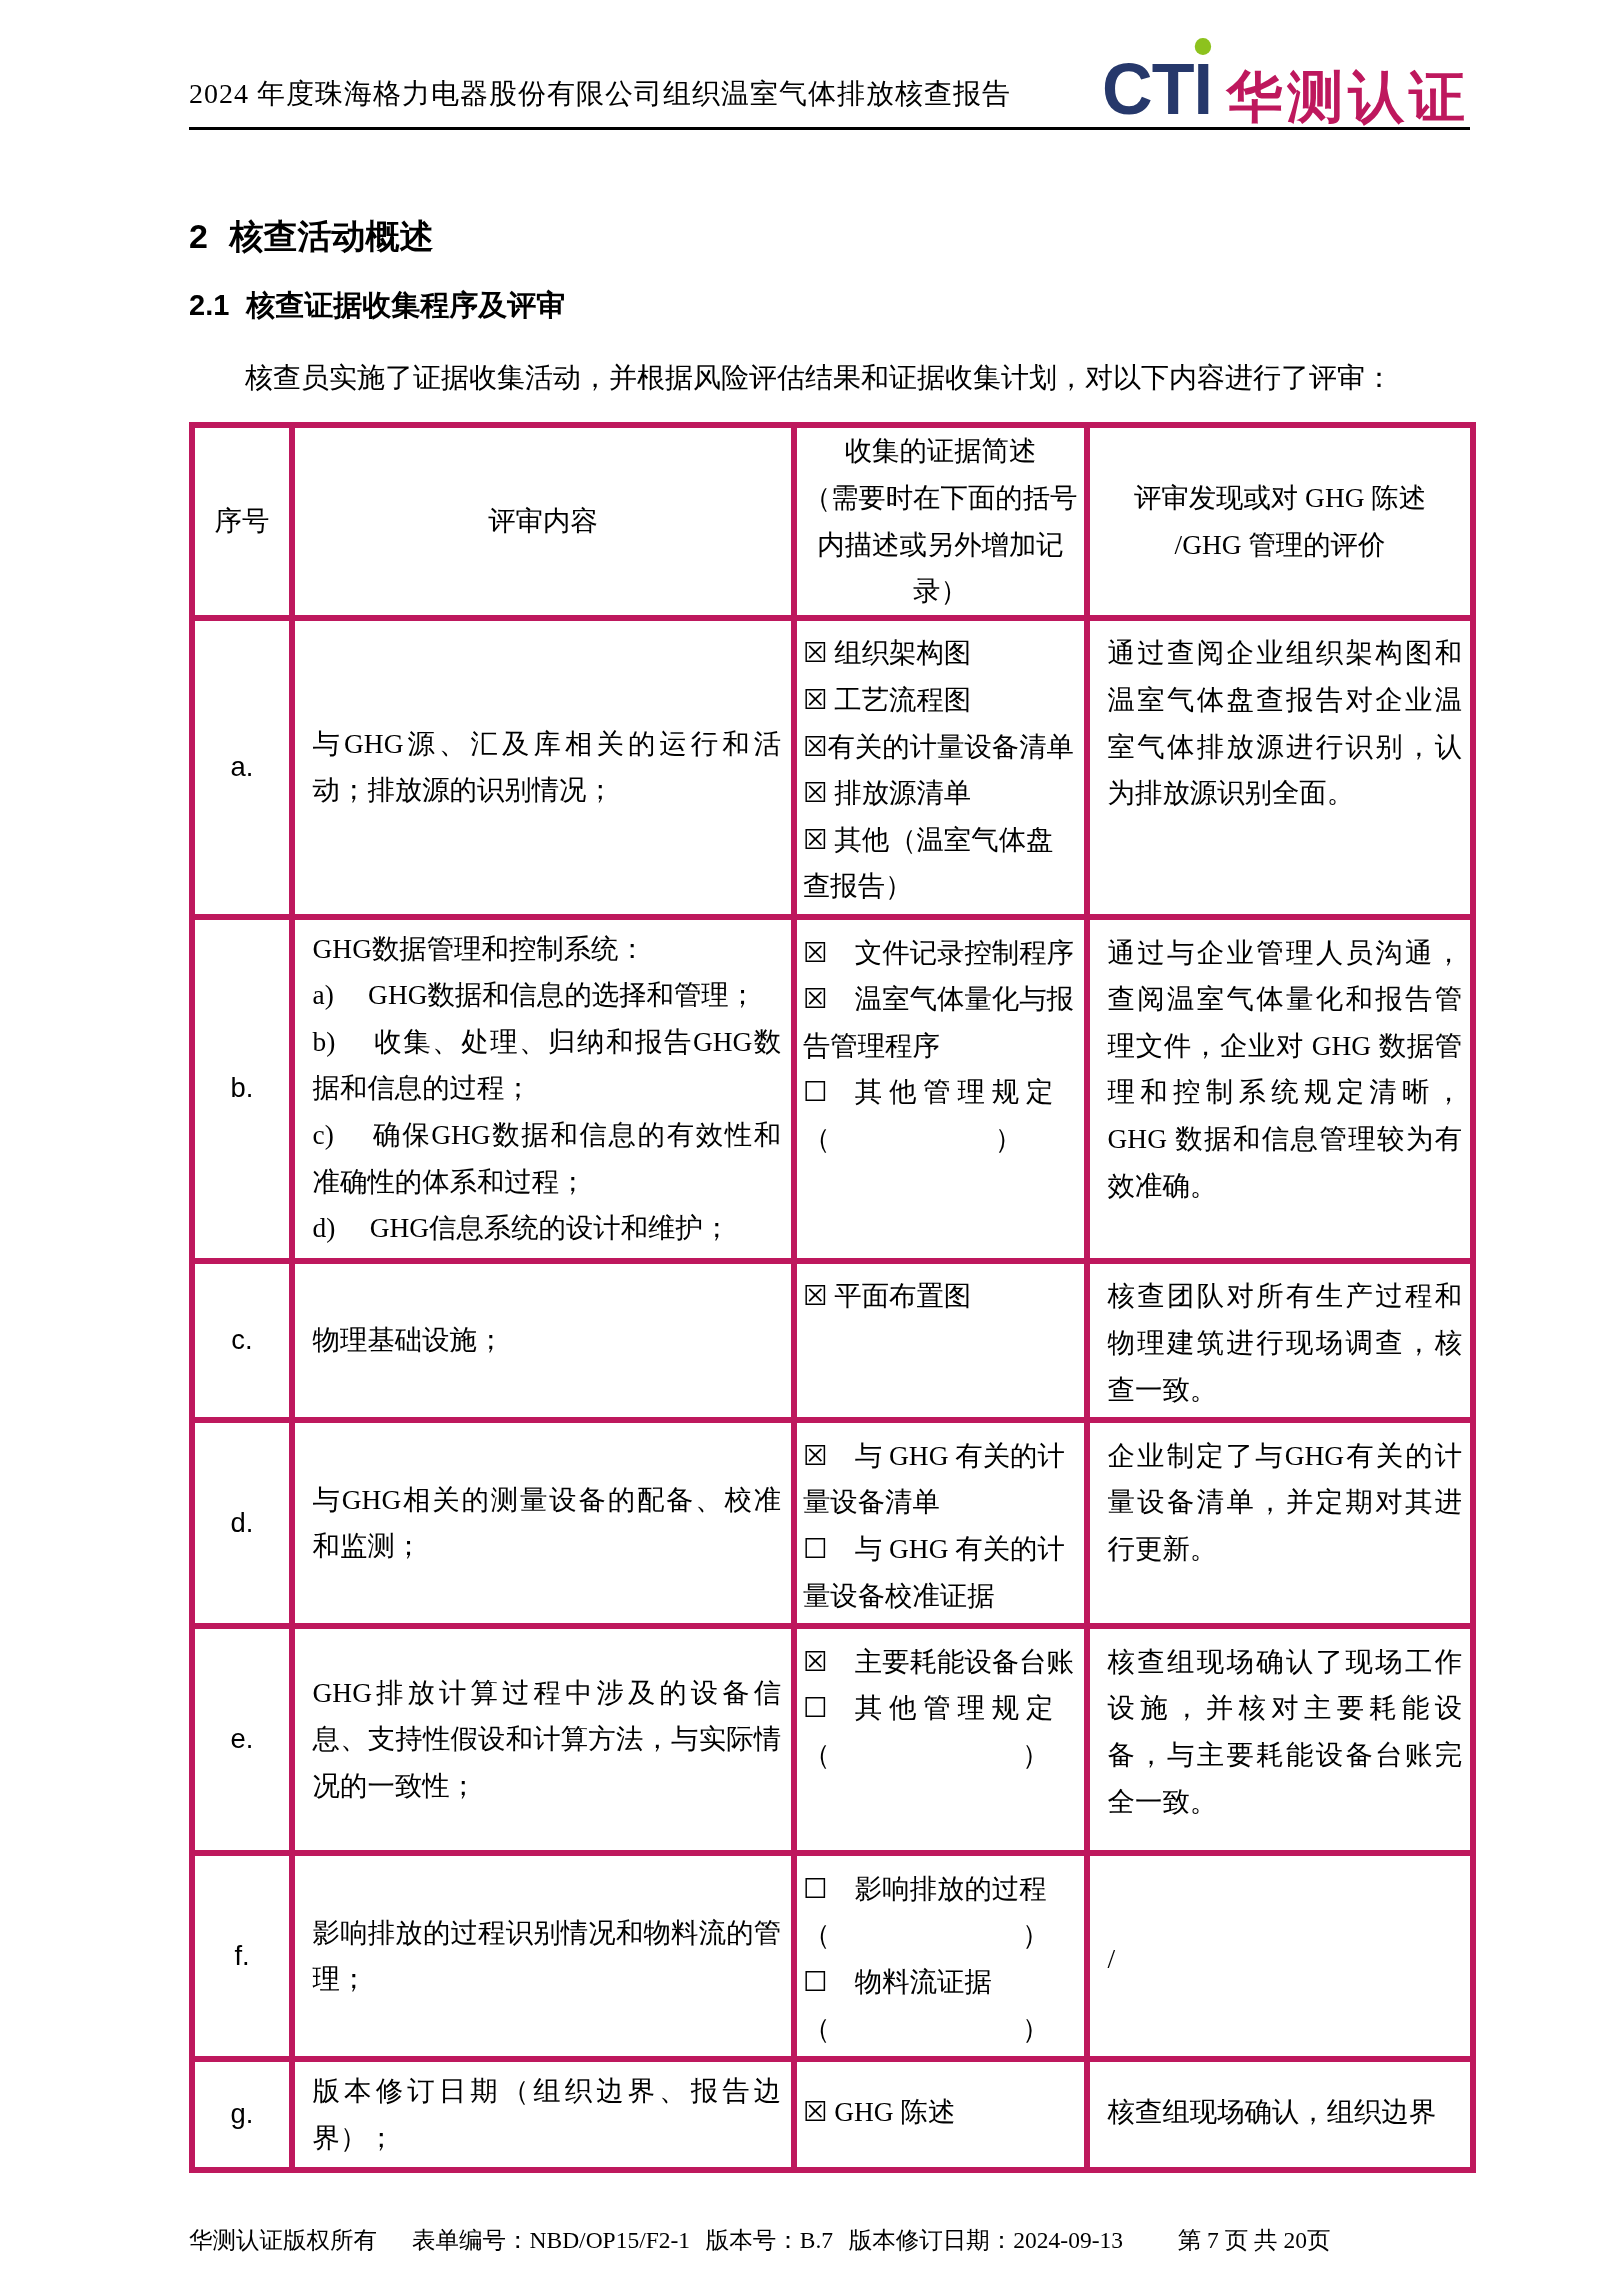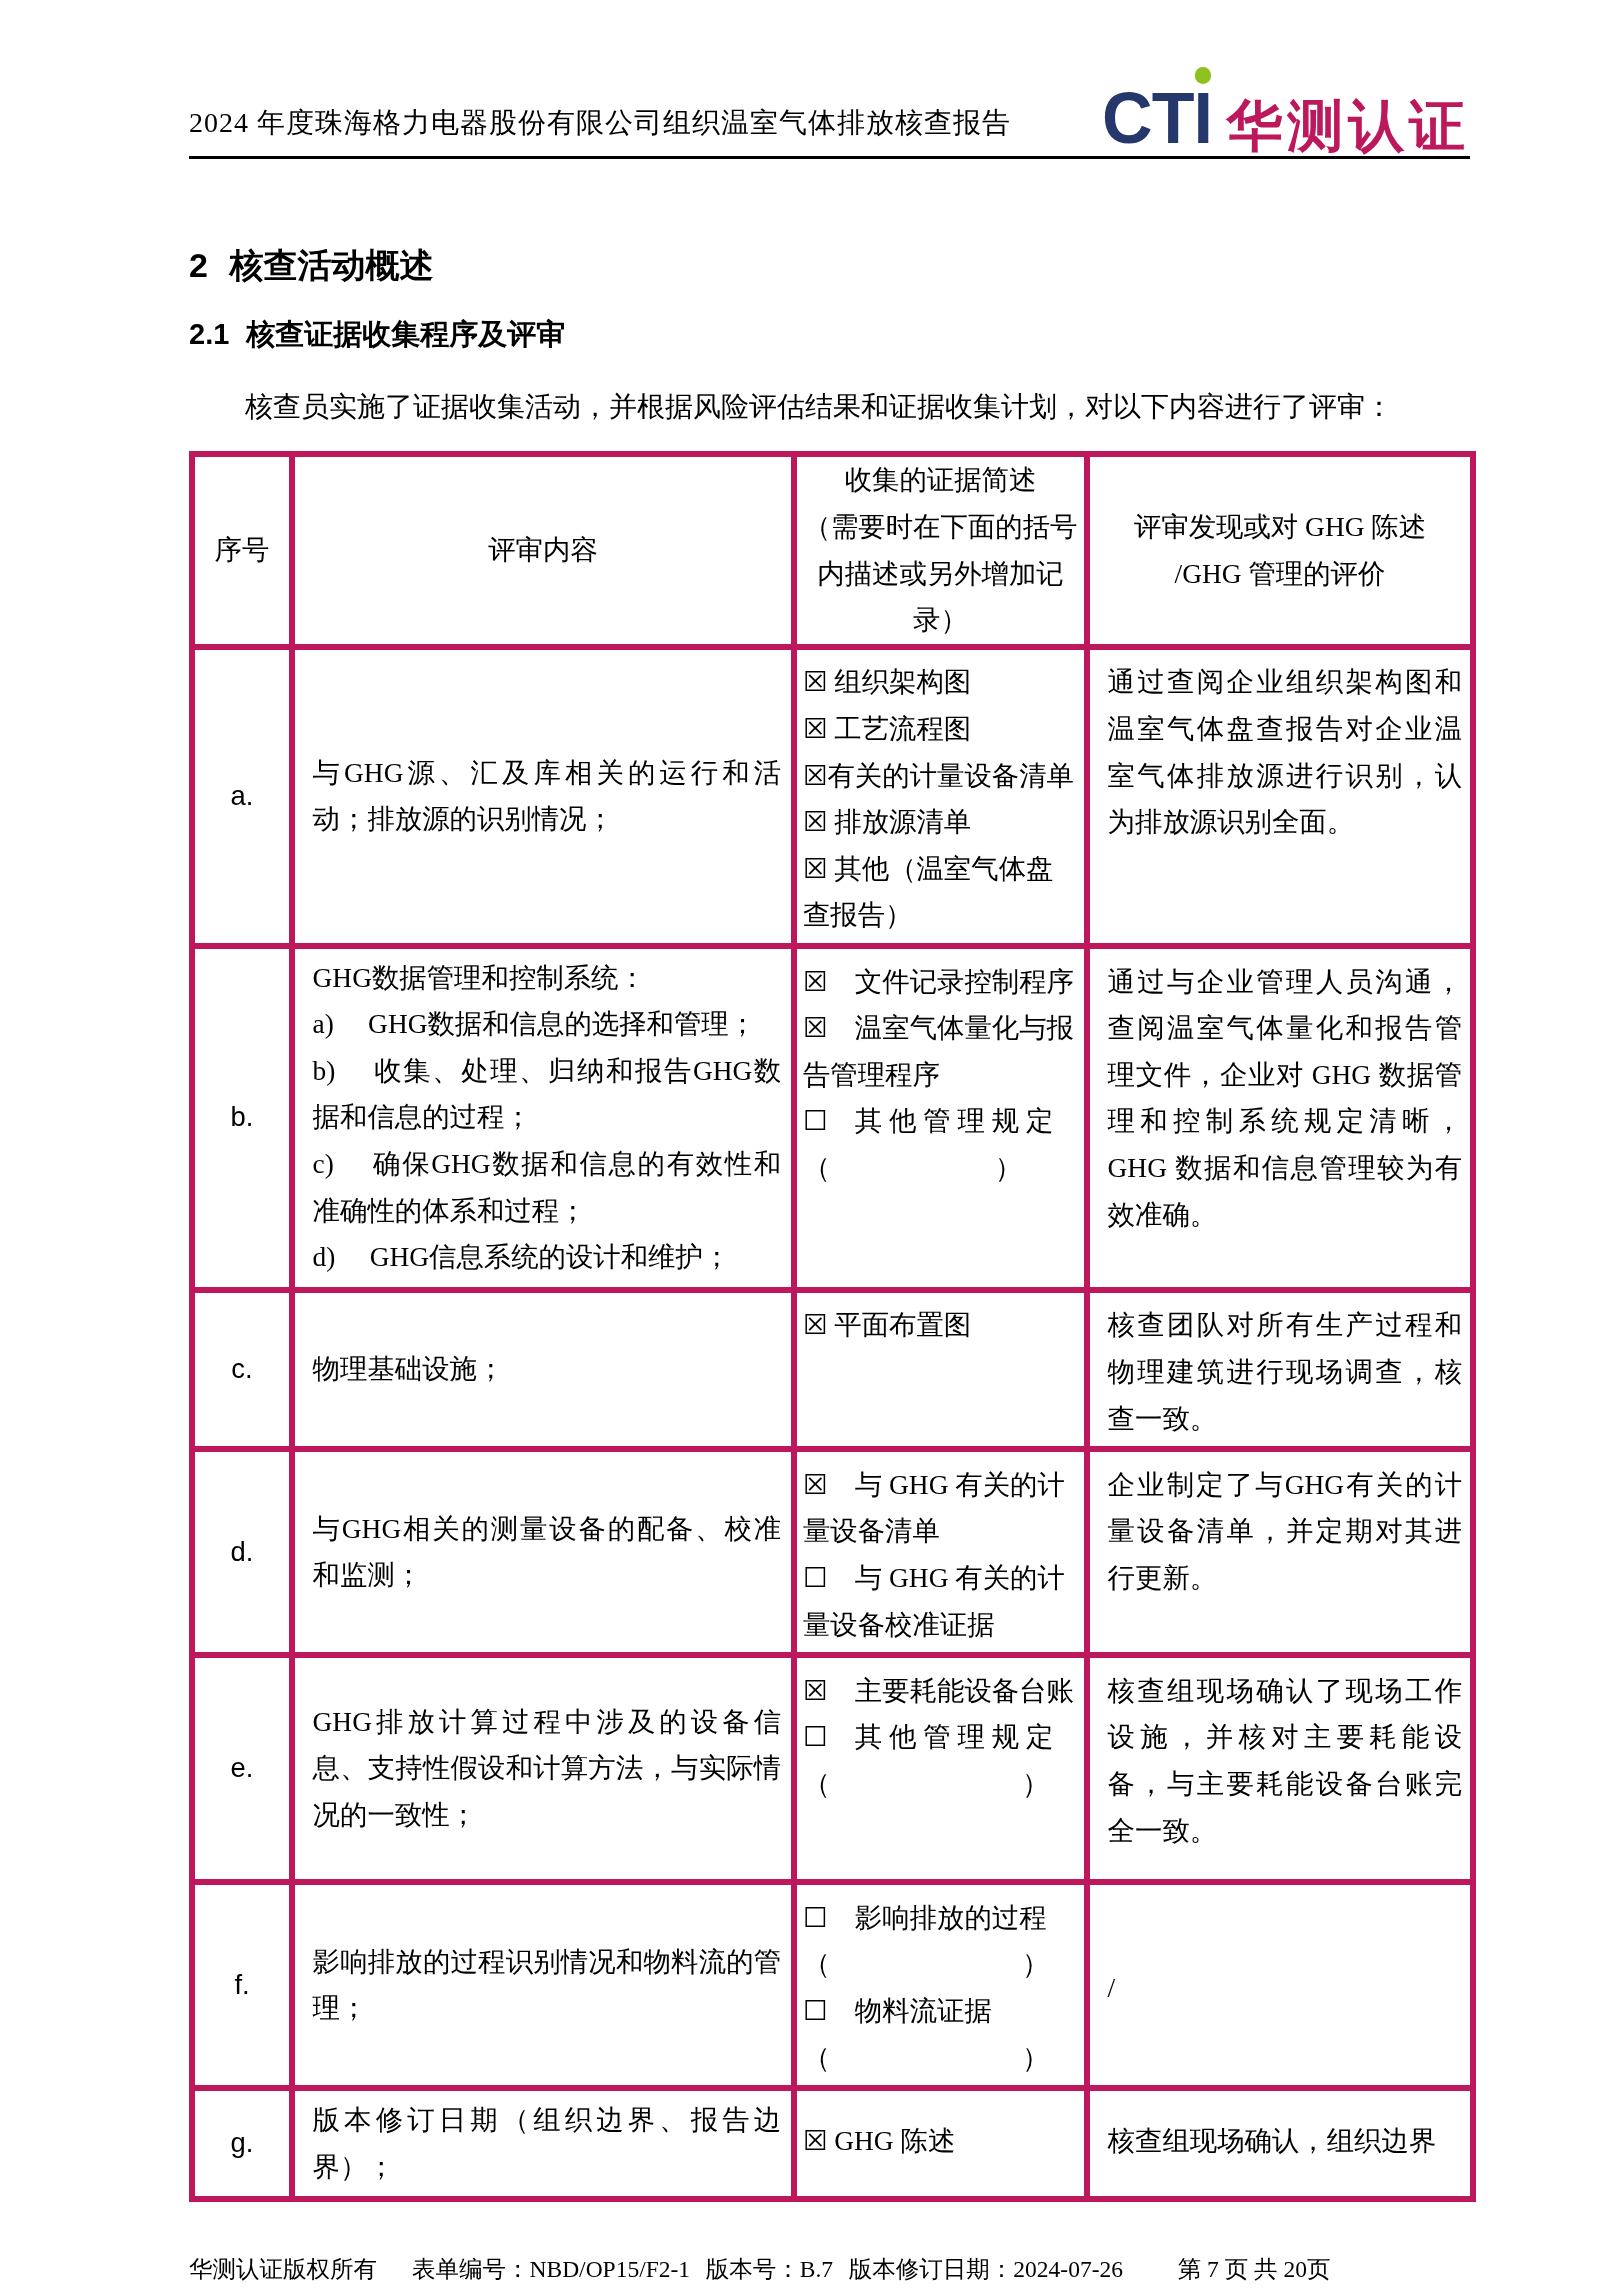--- a/index.html
+++ b/index.html
@@ -7,21 +7,21 @@
   body {
     width:1621px; height:2293px; position:relative;
     font-family:"Liberation Serif","DejaVu Serif",serif;
     color:#000;
   }
   .page { position:absolute; left:189px; top:0; width:1281px; }
 
   
   .doc-header {
     display:flex; justify-content:space-between; align-items:flex-end;
-    border-bottom:3.9px solid #000; height:159px;
+    border-bottom:3.9px solid #000; height:130px;
   }
   .doc-header .title {
     font-size:28px; letter-spacing:1px; padding-bottom:13.7px;
     font-family:"Liberation Serif","DejaVu Serif",serif;
   }
   .logo { display:flex; align-items:flex-end; line-height:1; padding-bottom:2px; }
   .logo .cti {
     font-family:"Liberation Sans","DejaVu Sans",sans-serif;
     font-weight:bold; font-size:73px; letter-spacing:-1px;
     transform:scaleX(0.96); transform-origin:left bottom; display:inline-block;
@@ -226,18 +226,18 @@
       </td>
       <td class="c4">核查组现场确认，组织边界</td>
     </tr>
   </tbody>
     </table>
 
   <div class="doc-footer">
     <span class="seg-copyright">华测认证版权所有</span>
     <span>表单编号：NBD/OP15/F2-1</span>
     <span>版本号：B.7</span>
-    <span>版本修订日期：2024-07-26</span>
+    <span>版本修订日期：2024-09-13</span>
     <span class="seg-page">第 7 页 共 20页</span>
   </div>
 
 </div>
 
 
 </body></html>

